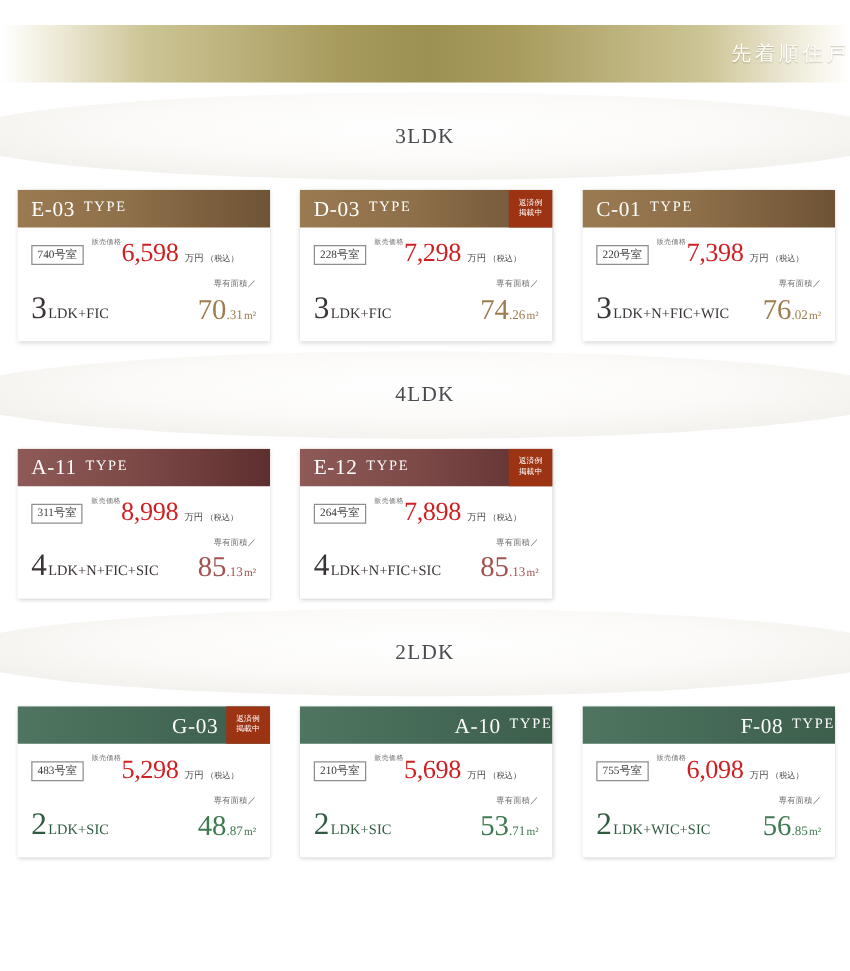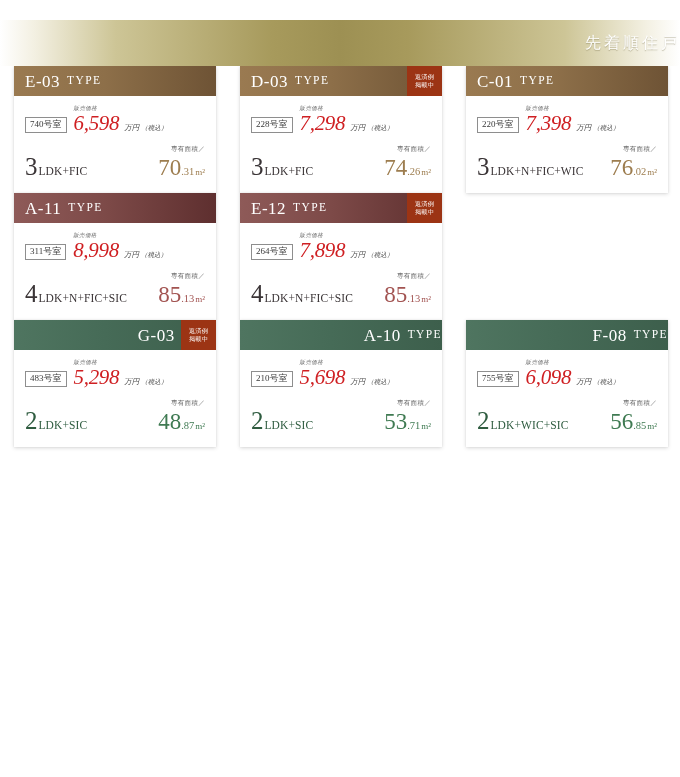--- a/index.html
+++ b/index.html
@@ -149,23 +149,22 @@
     font-size: 9px;
     color: #3a3a3a;
     line-height: 1.1;
     white-space: nowrap;
     background: #fff;
     margin-bottom: 1px;
     text-align: center;
   }
   .price-stack {
     display: flex;
-    flex-direction: column;
-    line-height: 1;
-    font-style: italic;
+    flex-direction: row;
+    line-height: 1;
   }
   .price-caption {
     font-size: 5.5px;
     color: #6a6a6a;
     letter-spacing: .4px;
     margin-bottom: 1px;
     font-family: "Liberation Sans", sans-serif;
   }
   .price-line {
     display: flex;
@@ -261,20 +260,23 @@
 <body>
 
 <div class="banner-wrap">
   <div class="banner">
     <span class="banner-title">先着順住戸</span>
   </div>
 </div>
 
 <div id="sections-root">
     <div class="section-block">
+      <div class="divider">
+        <span class="divider-label">3LDK</span>
+      </div>
       <div class="grid theme-brown">
         <div class="card">
           <div class="card-head">
             <span class="type-code">E-03</span>
             <span class="type-word">TYPE</span>
           </div>
           <div class="card-body">
             <div class="price-row">
               <div class="room-box">740号室</div>
               <div class="price-stack">
@@ -368,20 +370,23 @@
                   <span class="area-dec">.02</span>
                   <span class="area-unit">m²</span>
                 </div>
               </div>
             </div>
           </div>
         </div>
       </div>
     </div>
     <div class="section-block">
+      <div class="divider">
+        <span class="divider-label">4LDK</span>
+      </div>
       <div class="grid theme-maroon">
         <div class="card">
           <div class="card-head">
             <span class="type-code">A-11</span>
             <span class="type-word">TYPE</span>
           </div>
           <div class="card-body">
             <div class="price-row">
               <div class="room-box">311号室</div>
               <div class="price-stack">
@@ -442,20 +447,23 @@
                   <span class="area-dec">.13</span>
                   <span class="area-unit">m²</span>
                 </div>
               </div>
             </div>
           </div>
         </div>
       </div>
     </div>
     <div class="section-block">
+      <div class="divider">
+        <span class="divider-label">2LDK</span>
+      </div>
       <div class="grid theme-green">
         <div class="card">
           <div class="card-head">
             <span class="type-code">G-03</span>
             <span class="type-word">TYPE</span>
             <div class="badge">
               <span>返済例</span>
               <span>掲載中</span>
             </div>
           </div>

